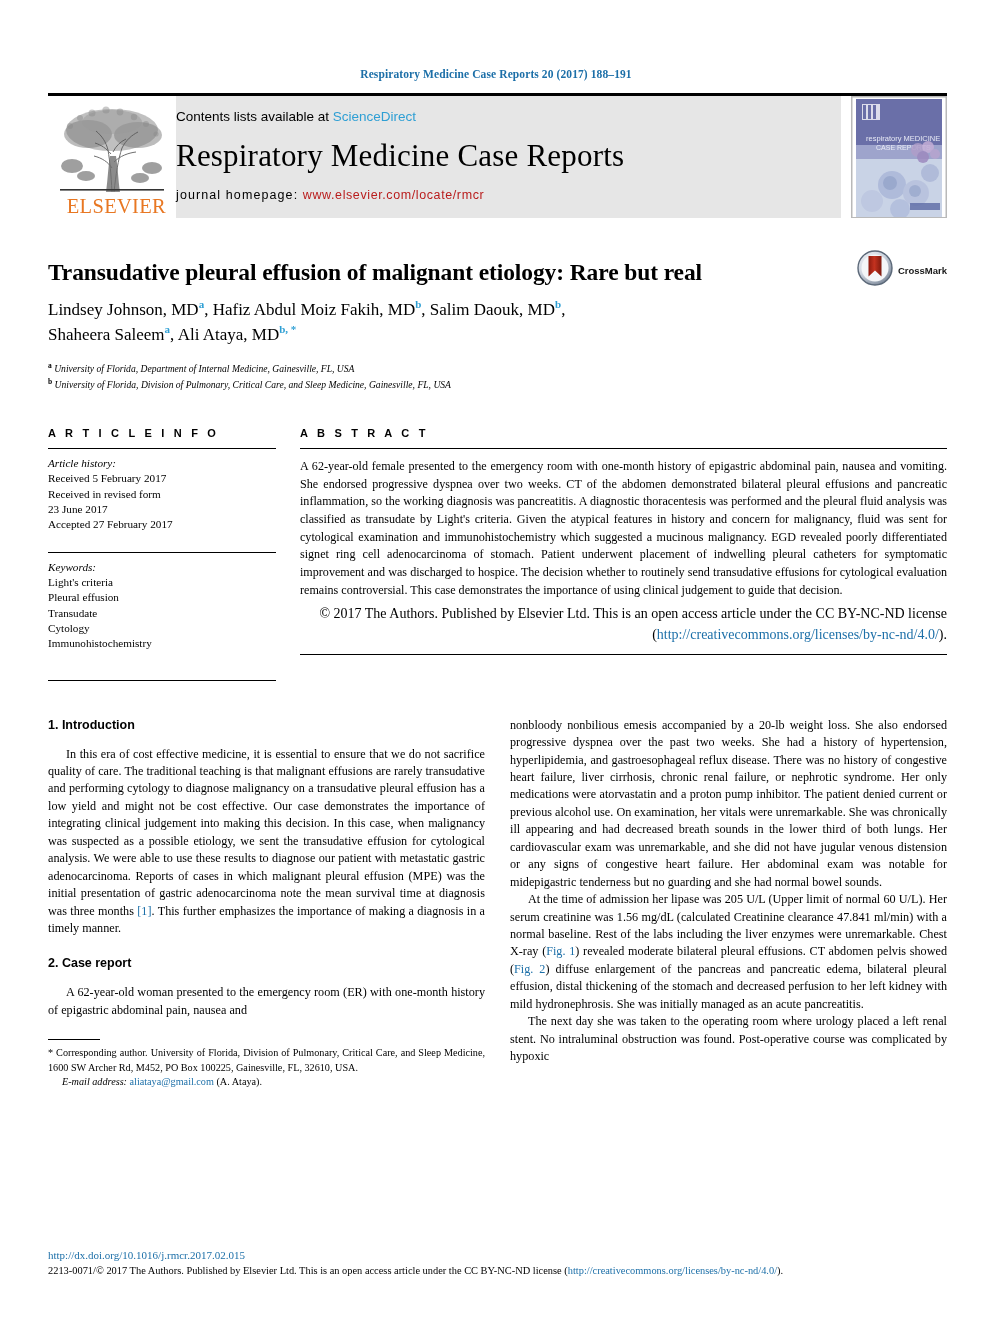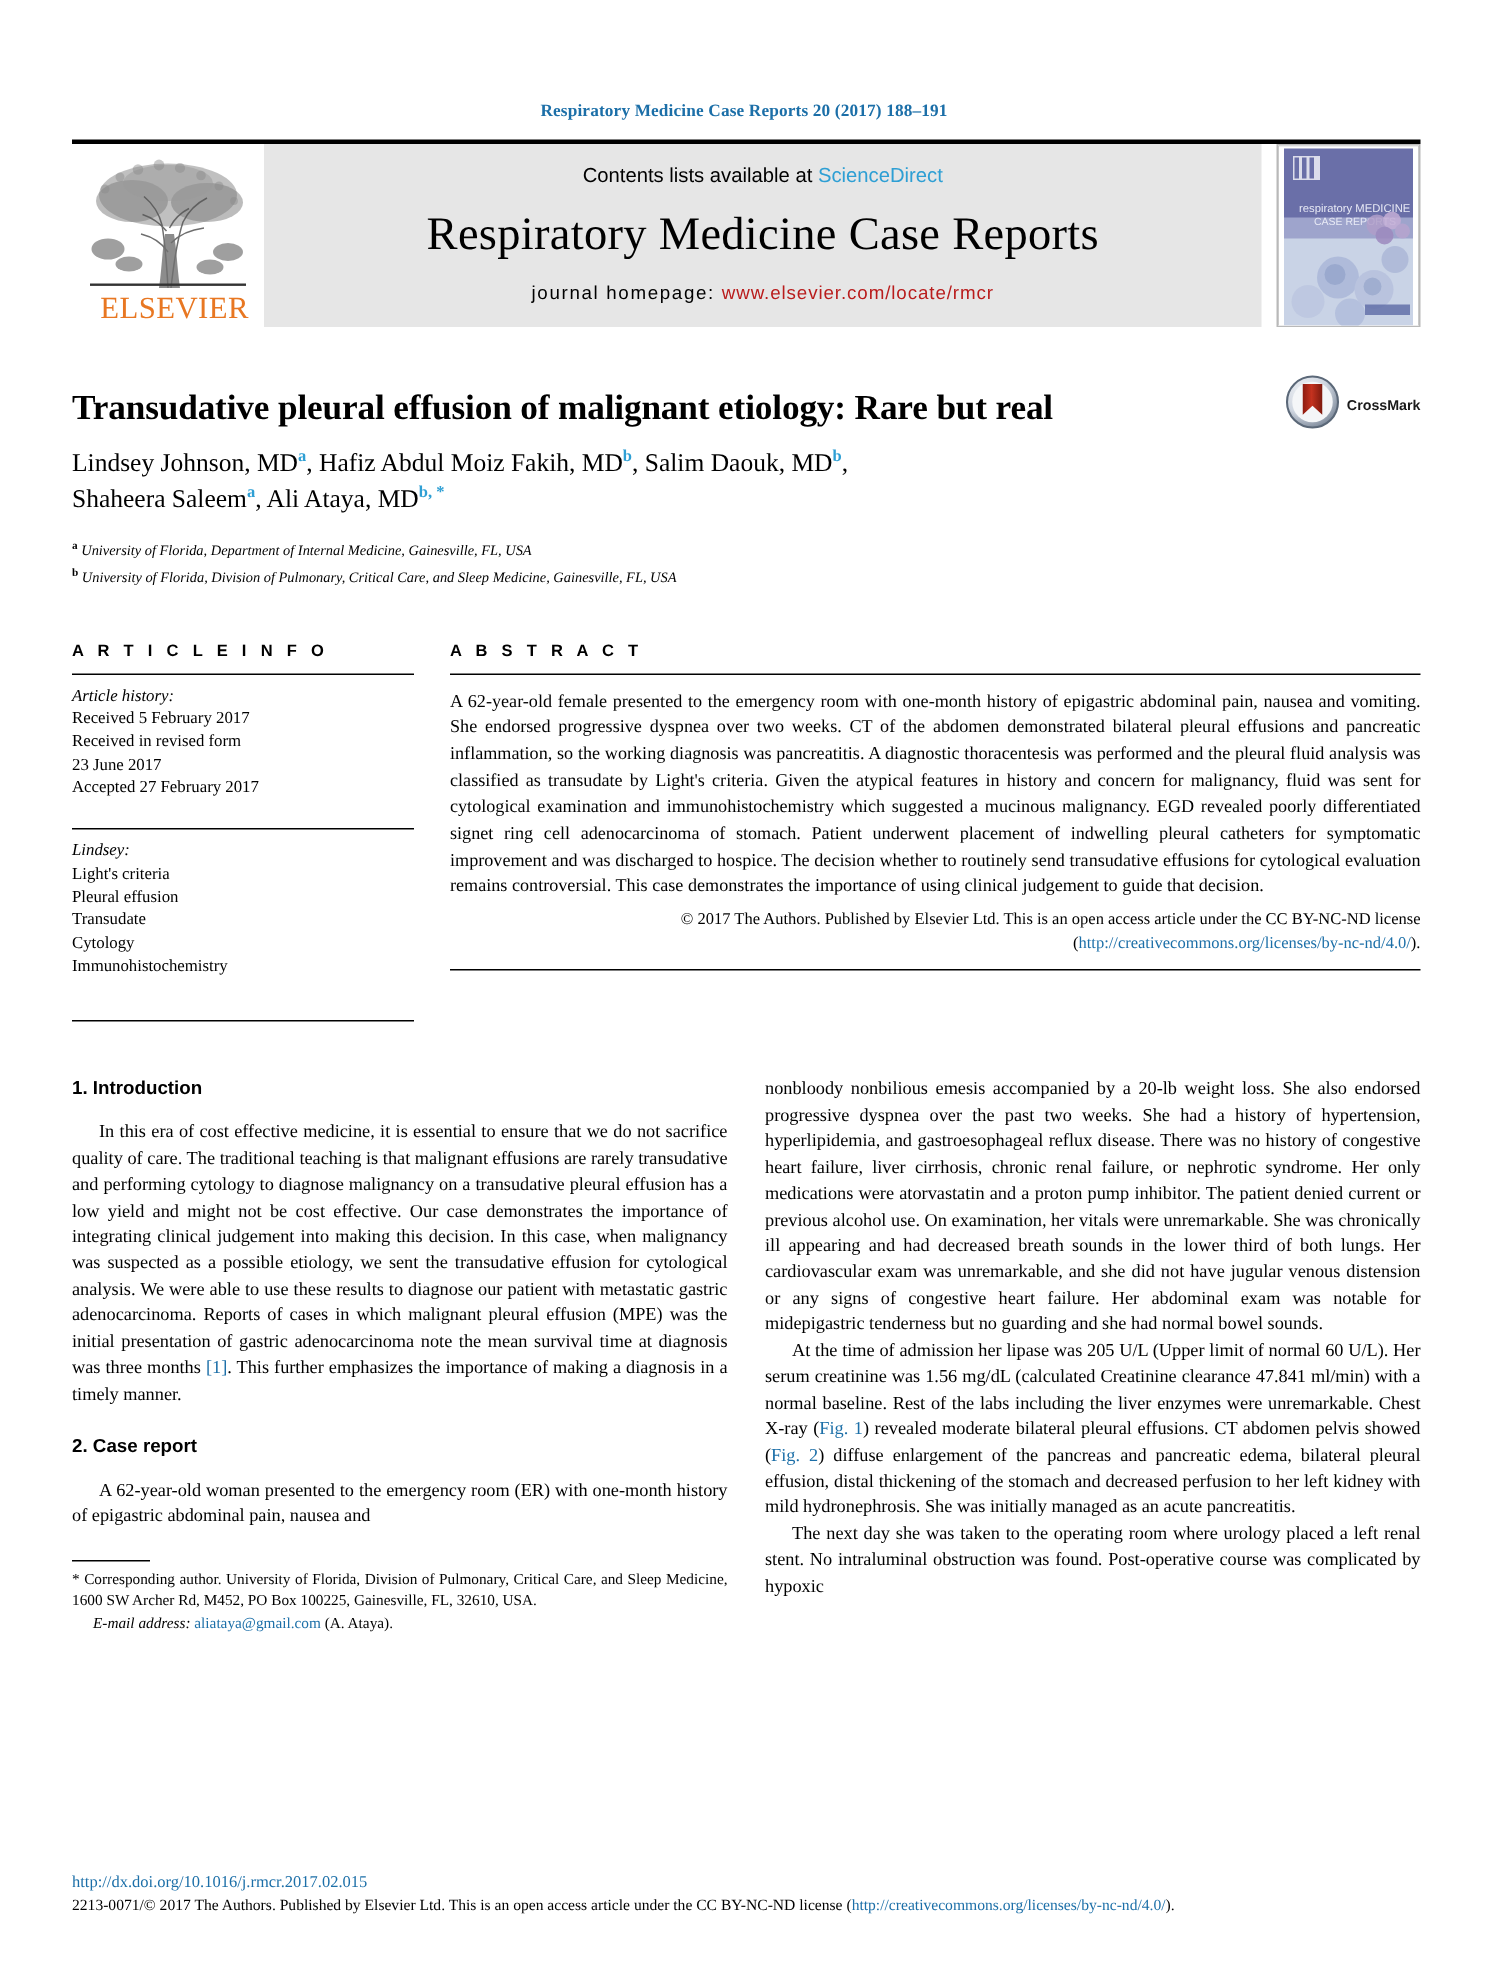--- a/index.html
+++ b/index.html
@@ -68,21 +68,20 @@
     font-weight: normal;
   }
   .journal-band {
     flex: 1 1 auto;
     background: #e6e6e6;
     margin-left: 10px;
     margin-right: 10px;
     display: flex;
     flex-direction: column;
     justify-content: space-between;
-    align-items: center;
     padding: 13px 0 16px 0;
     box-sizing: border-box;
   }
   .contents-line {
     font-family: "Liberation Sans", sans-serif;
     font-size: 13.5px;
     color: #000;
   }
   .contents-line .sd {
     color: #2e9fd4;
@@ -202,21 +201,21 @@
   .abstract-body {
     padding-top: 9px;
     font-size: 12.1px;
     line-height: 1.46;
     text-align: justify;
   }
   .abstract-body p { margin: 0; }
   .abstract-copy {
     text-align: right;
     margin-top: 5px;
-    font-size: 11px;
+    font-size: 14px;
     line-height: 1.46;
   }
   .abstract-copy .lic-link { color: #1c6fa8; }
   .abstract-closing-rule {
     border-bottom: 1.6px solid #000;
     margin-top: 9px;
   }
   .info-final-rule {
     border-bottom: 1.6px solid #000;
   }
@@ -414,21 +413,21 @@
       <div class="info-body">
         <span class="lbl">Article history:</span>
         <div>Received 5 February 2017</div>
         <div>Received in revised form</div>
         <div>23 June 2017</div>
         <div>Accepted 27 February 2017</div>
       </div>
       <div style="height:16px"></div>
       <div class="info-sep">
         <div class="info-body" style="padding-top:0">
-          <span class="lbl">Lindsey:</span>
+          <span class="lbl">Keywords:</span>
           <div>Light's criteria</div>
           <div>Pleural effusion</div>
           <div>Transudate</div>
           <div>Cytology</div>
           <div>Immunohistochemistry</div>
         </div>
       </div>
       <div style="height:28px"></div>
       <div class="info-final-rule"></div>
     </div>

